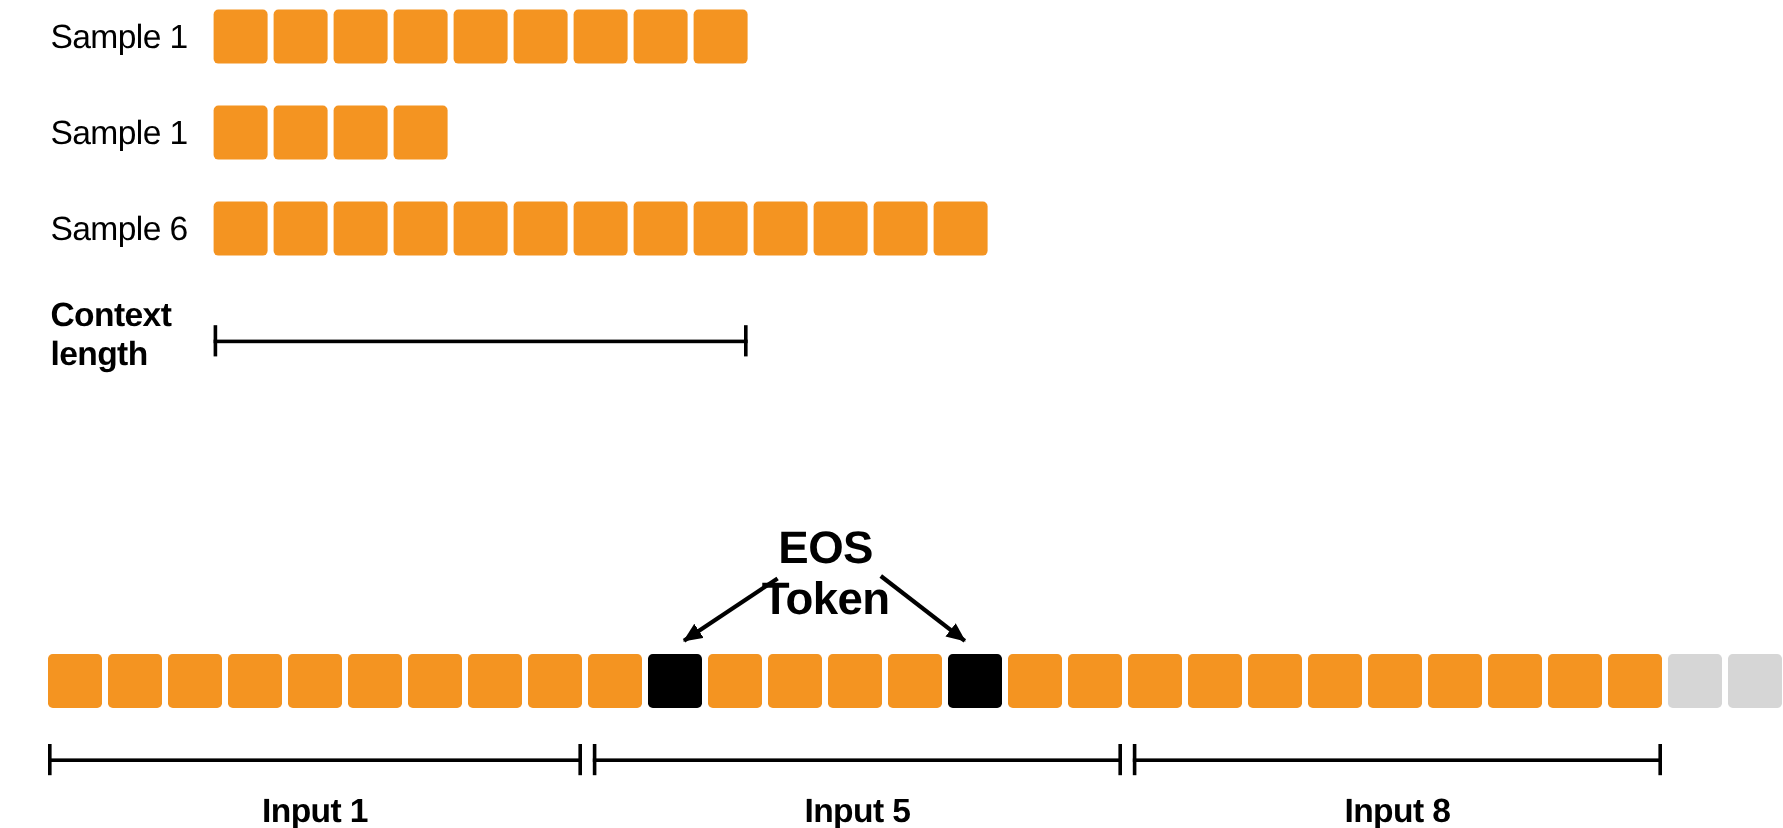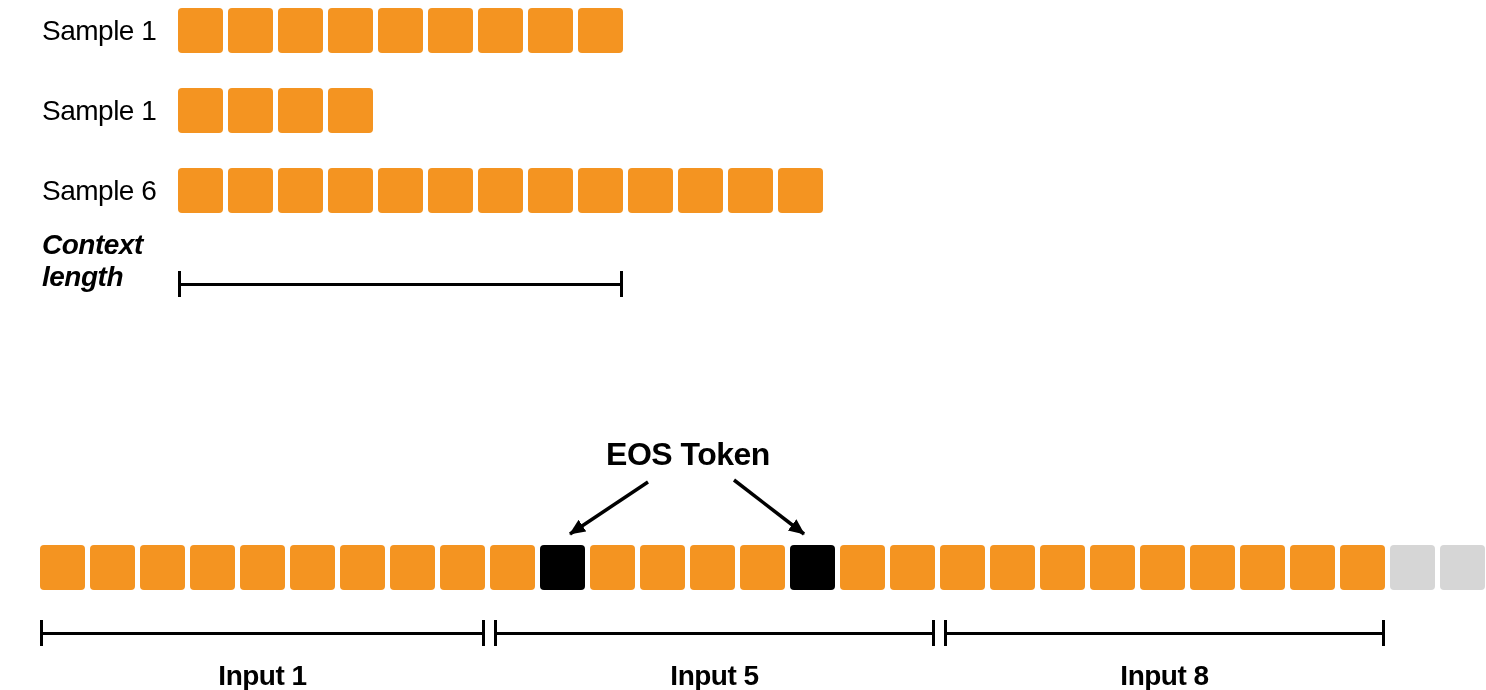--- a/index.html
+++ b/index.html
@@ -13,31 +13,31 @@
   .samples { position:absolute; left:42px; top:8px; }
   .sample-row { display:flex; align-items:center; height:45px; margin-bottom:35px; }
   .sample-label { width:136px; font-weight:400; font-size:28px; letter-spacing:-0.5px; }
   .tokens { display:flex; gap:5px; }
   .tok { width:45px; height:45px; border-radius:4px; flex:0 0 auto; }
   .tok.orange { background:var(--c-token,#F49421); }
   .tok.eos { background:var(--c-eos,#000); }
   .tok.pad { background:var(--c-pad,#D6D6D6); }
 
   
-  .context-label { position:absolute; left:42px; top:229px; line-height:1.15; white-space:pre-line;font-style:italic; }
+  .context-label { position:absolute; left:42px; top:247px; line-height:1.15; white-space:pre-line; }
   .beam { position:absolute; height:26px; }
   .beam i { display:block; }
   .beam .bar { position:absolute; top:0; height:100%; width:3px; background:var(--c-line,#000); }
   .beam .bar.l { left:0; }
   .beam .bar.r { right:0; }
   .beam .mid { position:absolute; left:0; right:0; top:11.5px; height:3px; background:var(--c-line,#000); }
   .context-beam { left:178px; top:271px; }
 
   
-  .eos-label { position:absolute; left:593px; top:436px; width:190px; text-align:center; font-size:32px; }
+  .eos-label { position:absolute; left:593px; top:436px; width:190px; text-align:center; font-size:38px; }
   .arrows { position:absolute; left:0; top:420px; }
   .arrows line { stroke:var(--c-line,#000); stroke-width:3.5; }
 
   
   .packed { position:absolute; left:40px; top:545px; }
 
   
   .input-label { position:absolute; top:660px; text-align:center; font-weight:700; font-size:28px; letter-spacing:-0.5px; }
 </style>
 </head>

